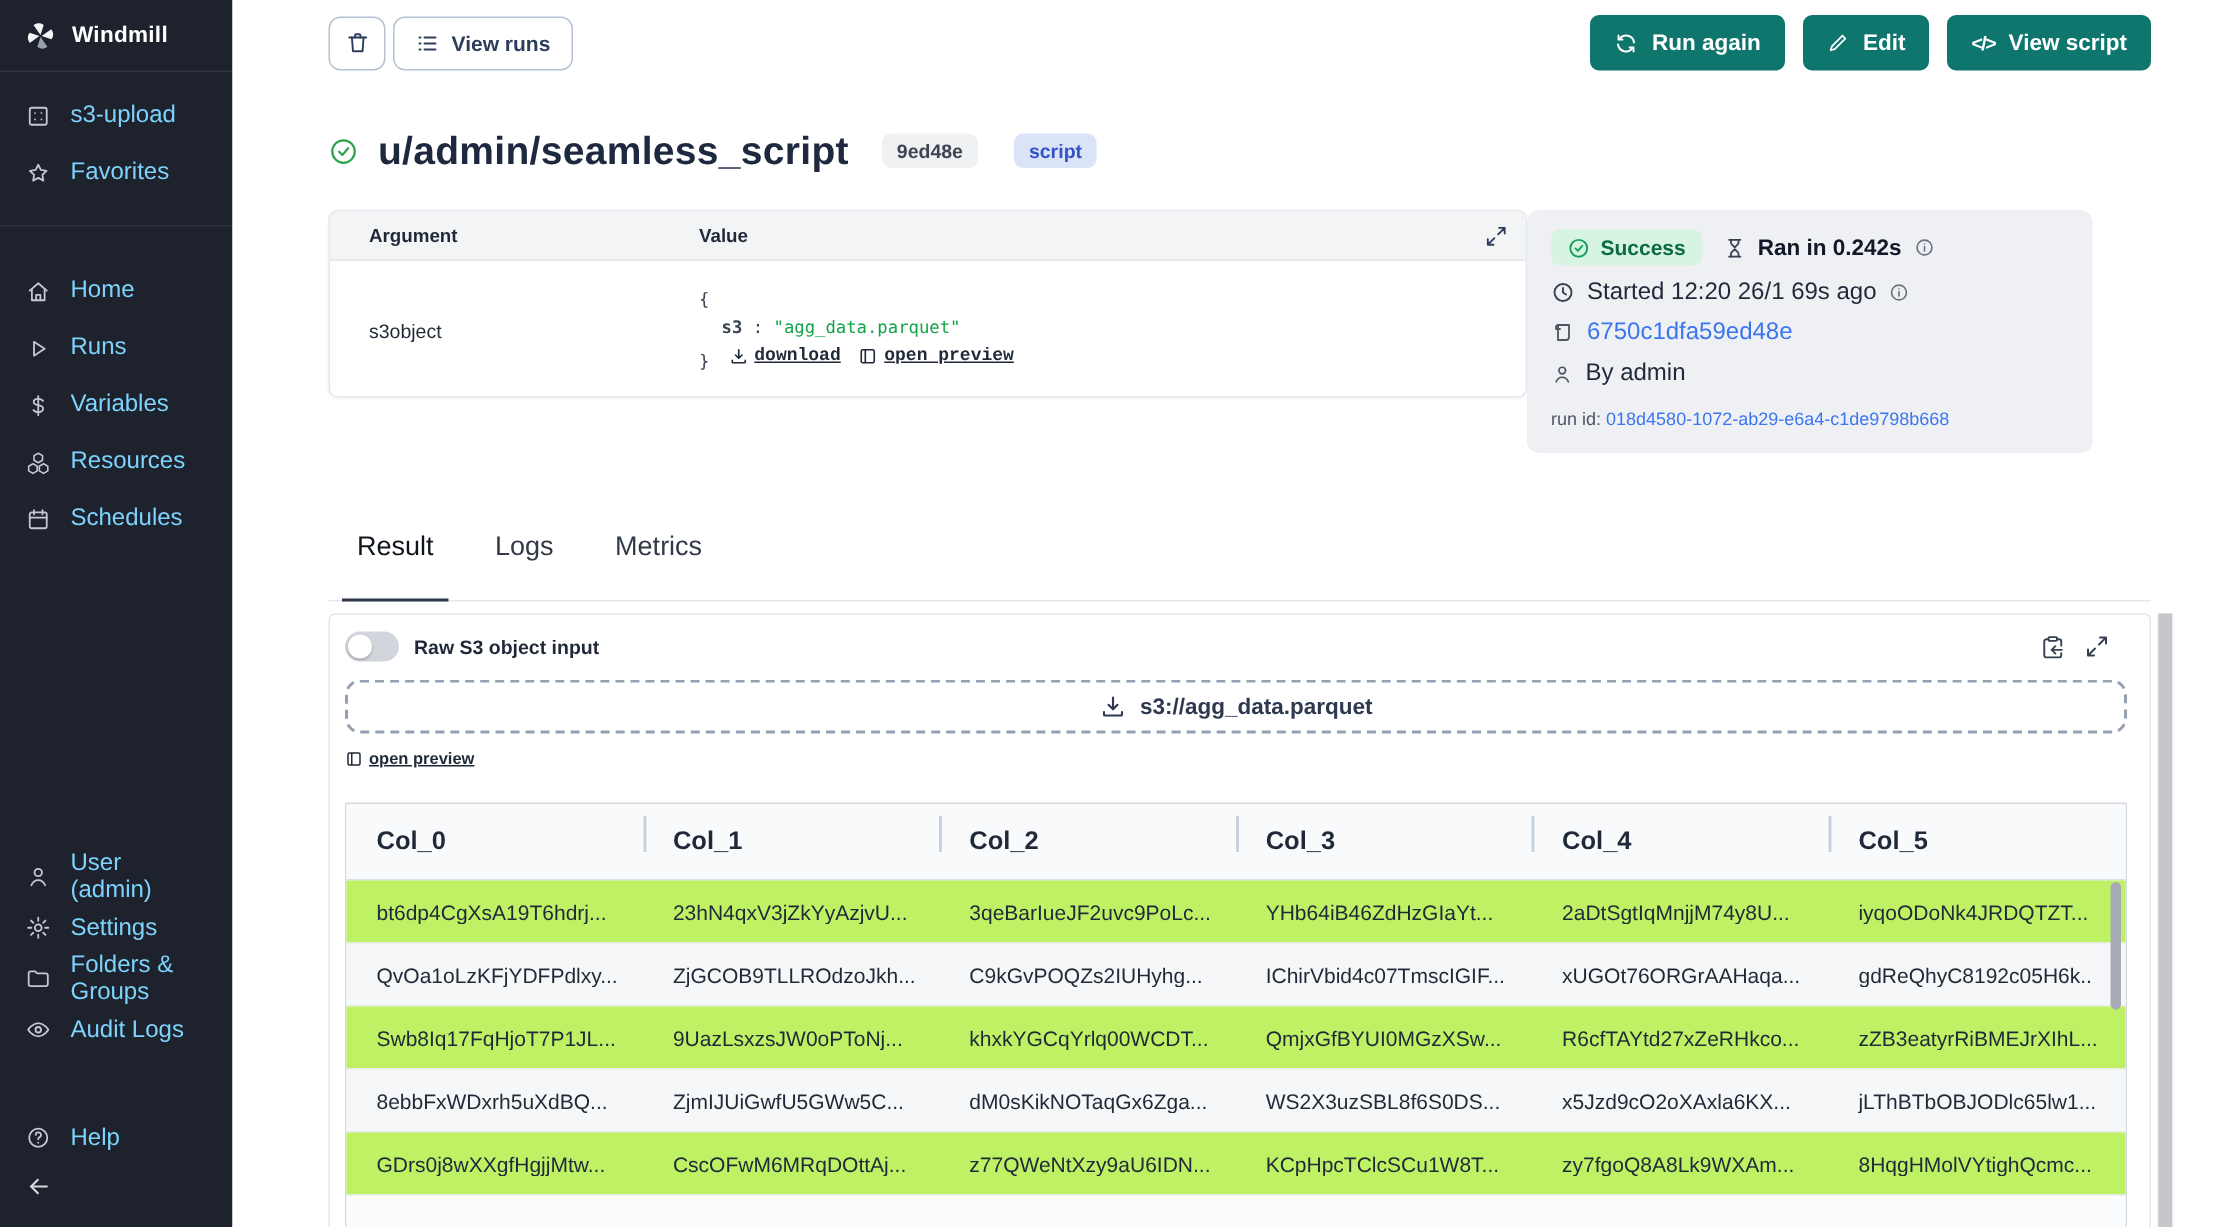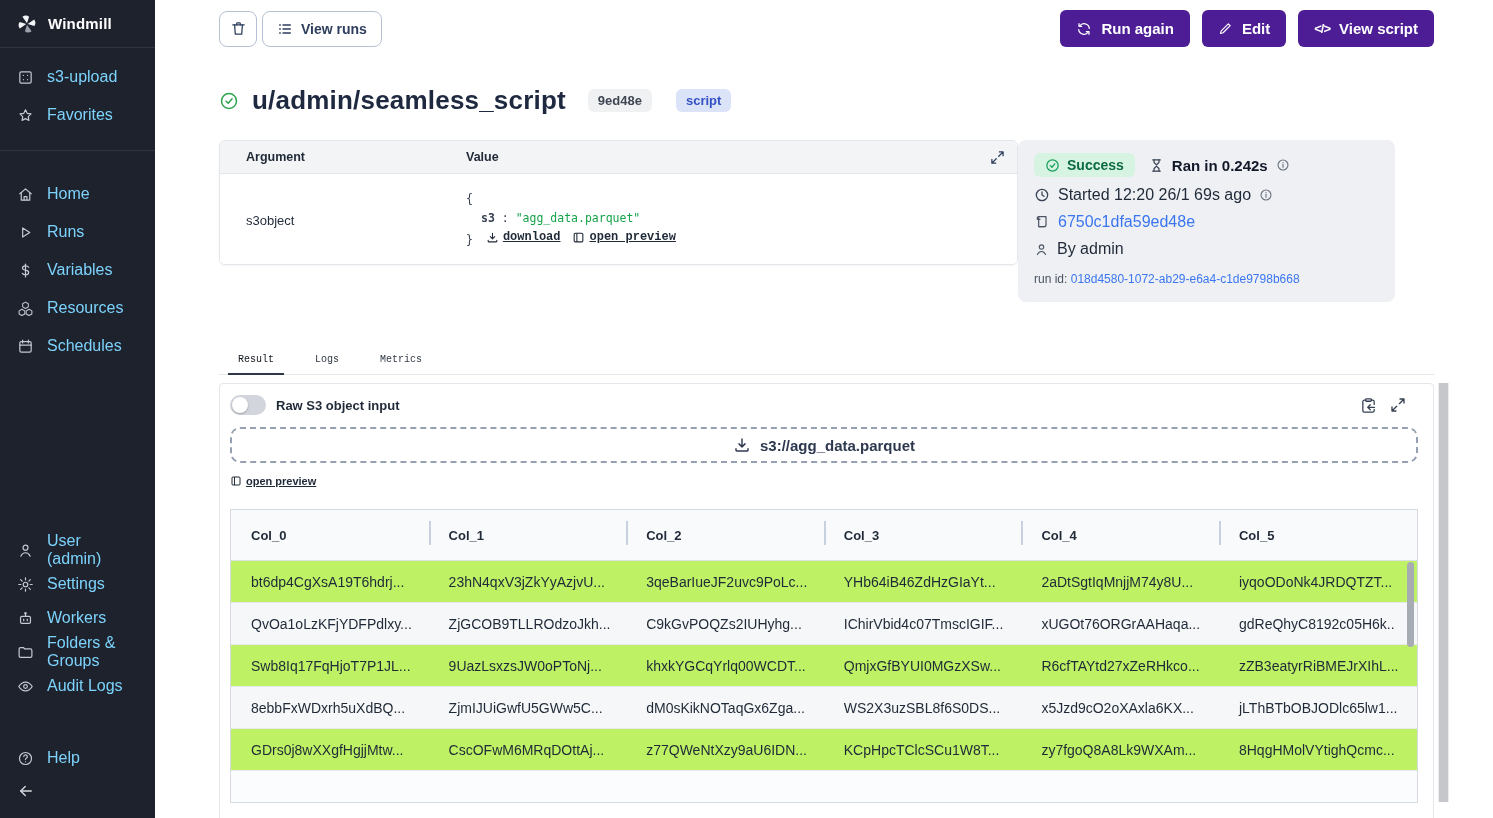--- a/index.html
+++ b/index.html
@@ -31,21 +31,21 @@
     background:#fff; padding:10px 59px 0 64px; }
 
   .top-row { display:flex; justify-content:space-between; align-items:center; }
   .btn-outline { display:inline-flex; align-items:center; justify-content:center; gap:8px;
     height:36px; border:1px solid #b6c2d3; border-radius:8px; background:#fff;
     color:#2d3e5d; font-size:14px; font-weight:700; cursor:pointer; }
   .icon-btn { width:38px; }
   .btn-outline.wide { padding:0 14px; }
   .right-btns { display:flex; gap:12px; }
   .btn-primary { display:inline-flex; align-items:center; gap:9px; height:37px; padding:12px 16px;
-    background:#4c1d95; border:none; border-radius:6px; color:#fff; font-size:15px;
+    background:#0f766e; border:none; border-radius:6px; color:#fff; font-size:15px;
     font-weight:700; cursor:pointer; }
   .code-glyph { font-size:13px; font-weight:700; letter-spacing:-1px; }
 
   .title-row { margin-top:38px; display:flex; align-items:center; }
   .title-check { color:#2da44e; margin-right:13px; }
   h1 { font-size:26px; font-weight:700; color:#1e2940; letter-spacing:.2px; }
   .badges { display:flex; gap:24px; margin-left:22px; }
   .badge { font-size:13px; font-weight:700; padding:4px 10px; border-radius:6px; }
   .badge-gray { background:#f0f1f3; color:#3e4653; }
   .badge-blue { background:#dbe3f8; color:#3451c6; }
@@ -83,22 +83,22 @@
   .sp-small { font-size:13px; color:#374151; }
   .sp-med { font-size:16px; color:#1f2937; }
   .link { color:#3b76f0; cursor:pointer; }
   .sp-link { font-size:16px; }
   .run-id-row { margin-top:14px; font-size:12px; color:#4b5563; }
   .run-id-row .link { font-size:12px; }
 
   
   .tabs { margin-top:52px; display:flex; gap:35px; border-bottom:1px solid #e5e7eb;
     padding-left:16px; }
-  .tab { padding:0 3px 9px; font-size:10px; color:#323a46; cursor:pointer;
-    position:relative;font-family:Liberation Mono, monospace; }
+  .tab { padding:0 3px 25px; font-size:18px; color:#323a46; cursor:pointer;
+    position:relative; }
   .tab.active { color:#10151d; }
   .tab.active::after { content:""; position:absolute; left:-7px; right:-7px; bottom:-1px;
     height:2px; background:#2d3748; }
 
   
   .result-card { margin-top:8px; position:relative; border:1px solid #e3e6ea;
     border-radius:4px; height:470px; padding:11px 15px 0 10px; background:#fff; }
   .rc-top { display:flex; align-items:center; }
   .toggle { width:36px; height:20px; border-radius:10px; background:#d2d6dc;
     position:relative; cursor:pointer; }
@@ -112,21 +112,21 @@
     display:flex; align-items:center; justify-content:center; gap:9px; color:#2e3950;
     font-size:15px; font-weight:700; cursor:pointer; background:#fff; width:100%; }
 
   .open-preview-row { margin-top:10px; }
 
   
   .dtable { margin-top:18px; border:1px solid #d6d9de; position:relative;
     width:1188px; background:#fff; }
   .thead { display:grid; grid-template-columns:repeat(6,197.6px); height:51px;
     background:#f9fafb; border-bottom:1px solid #dcdfe3; align-items:center; }
-  .th { padding-left:20px; font-size:13px; font-weight:700; color:#1f2937;
+  .th { padding-left:20px; font-size:17px; font-weight:700; color:#1f2937;
     position:relative; }
   .th + .th::before { content:""; position:absolute; left:0; top:-7px; width:2px;
     height:24px; background:#c8d1e0; }
   .tr { display:grid; grid-template-columns:repeat(6,197.6px); height:42px;
     align-items:center; border-bottom:1px solid #e7e9ec; background:#bef264; }
   .tr:nth-child(even) { background:#f6f7f8; }
   .td { padding-left:20px; font-size:14px; color:#1f2937; white-space:nowrap;
     overflow:hidden; }
   .partial-row { height:31px; background:#fbfcfd; }
 
@@ -239,31 +239,20 @@
       <span>User (admin)</span>
     </div>
     <div class="side-item">
       <span class="ic">
         <svg width="17" height="17" viewBox="0 0 24 24" fill="none" stroke="currentColor" stroke-width="1.7" stroke-linecap="round">
           <circle cx="12" cy="12" r="3.2"></circle>
             <path d="M12 2.5v3M12 18.5v3M2.5 12h3M18.5 12h3M5.2 5.2l2.1 2.1M16.7 16.7l2.1 2.1M18.8 5.2l-2.1 2.1M7.3 16.7l-2.1 2.1"></path>
         </svg>
       </span>
       <span>Settings</span>
-    </div>
-    <div class="side-item">
-      <span class="ic">
-        <svg width="17" height="17" viewBox="0 0 24 24" fill="none" stroke="currentColor" stroke-width="1.7" stroke-linecap="round" stroke-linejoin="round">
-          <rect x="5" y="9" width="14" height="10" rx="2"></rect>
-            <path d="M12 9V5.5"></path>
-            <circle cx="12" cy="4.5" r="1"></circle>
-            <path d="M9.5 13v2M14.5 13v2"></path>
-        </svg>
-      </span>
-      <span>Workers</span>
     </div>
     <div class="side-item">
       <span class="ic">
         <svg width="17" height="17" viewBox="0 0 24 24" fill="none" stroke="currentColor" stroke-width="1.7" stroke-linejoin="round">
           <path d="M3 7a2 2 0 0 1 2-2h4l2 2h8a2 2 0 0 1 2 2v8a2 2 0 0 1-2 2H5a2 2 0 0 1-2-2z"></path>
         </svg>
       </span>
       <span>Folders &amp; Groups</span>
     </div>
     <div class="side-item">

